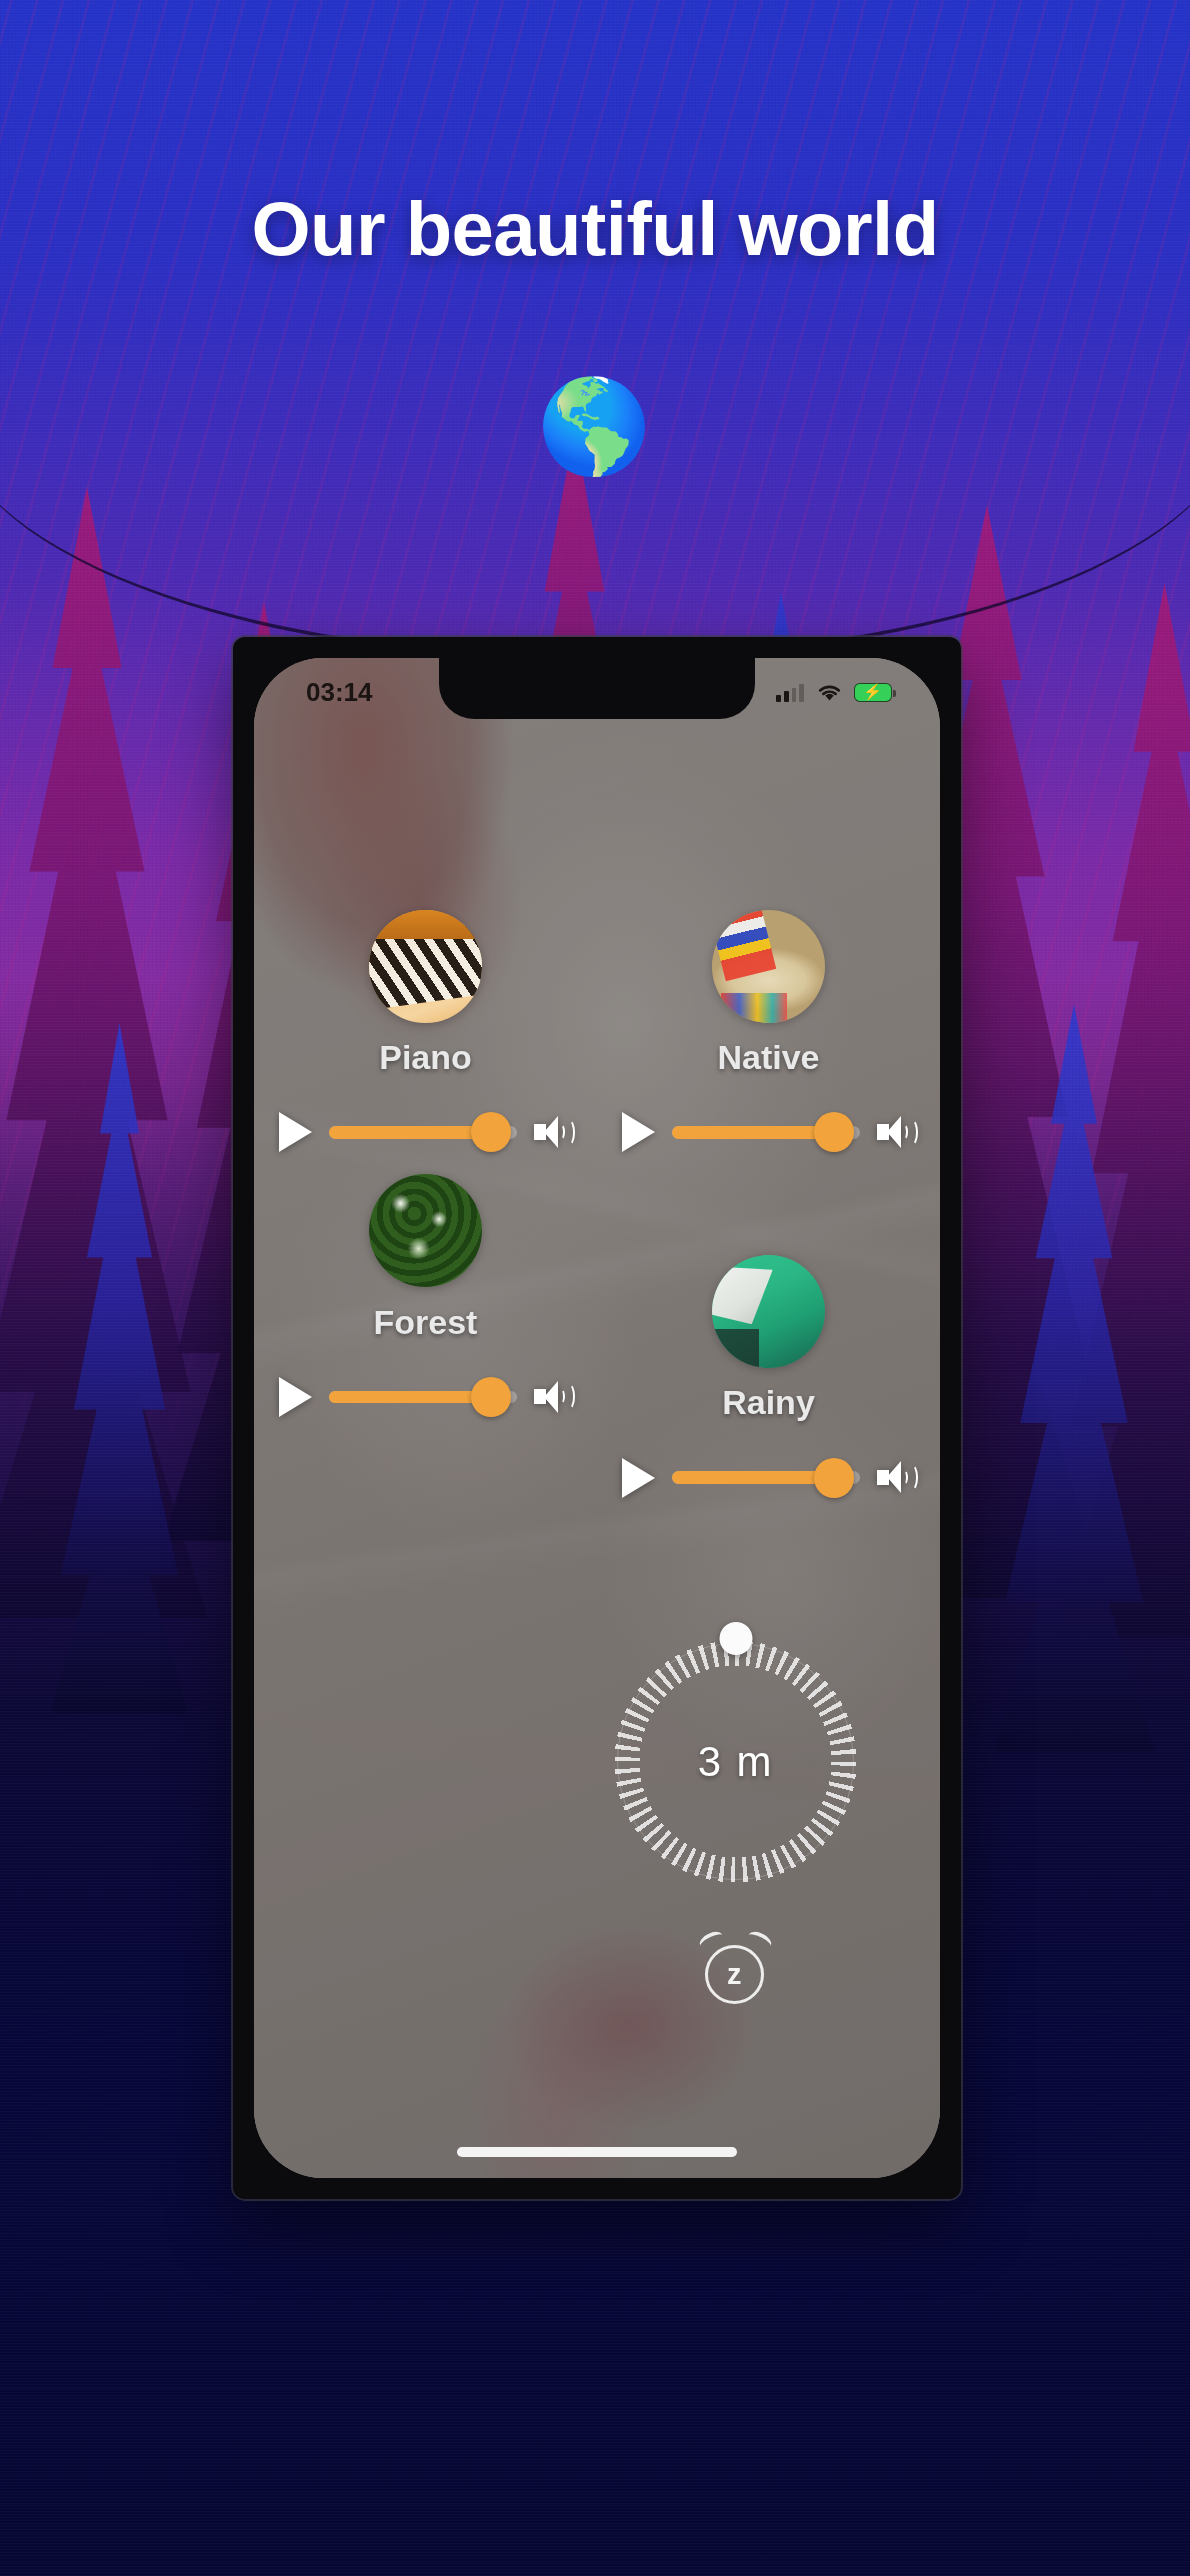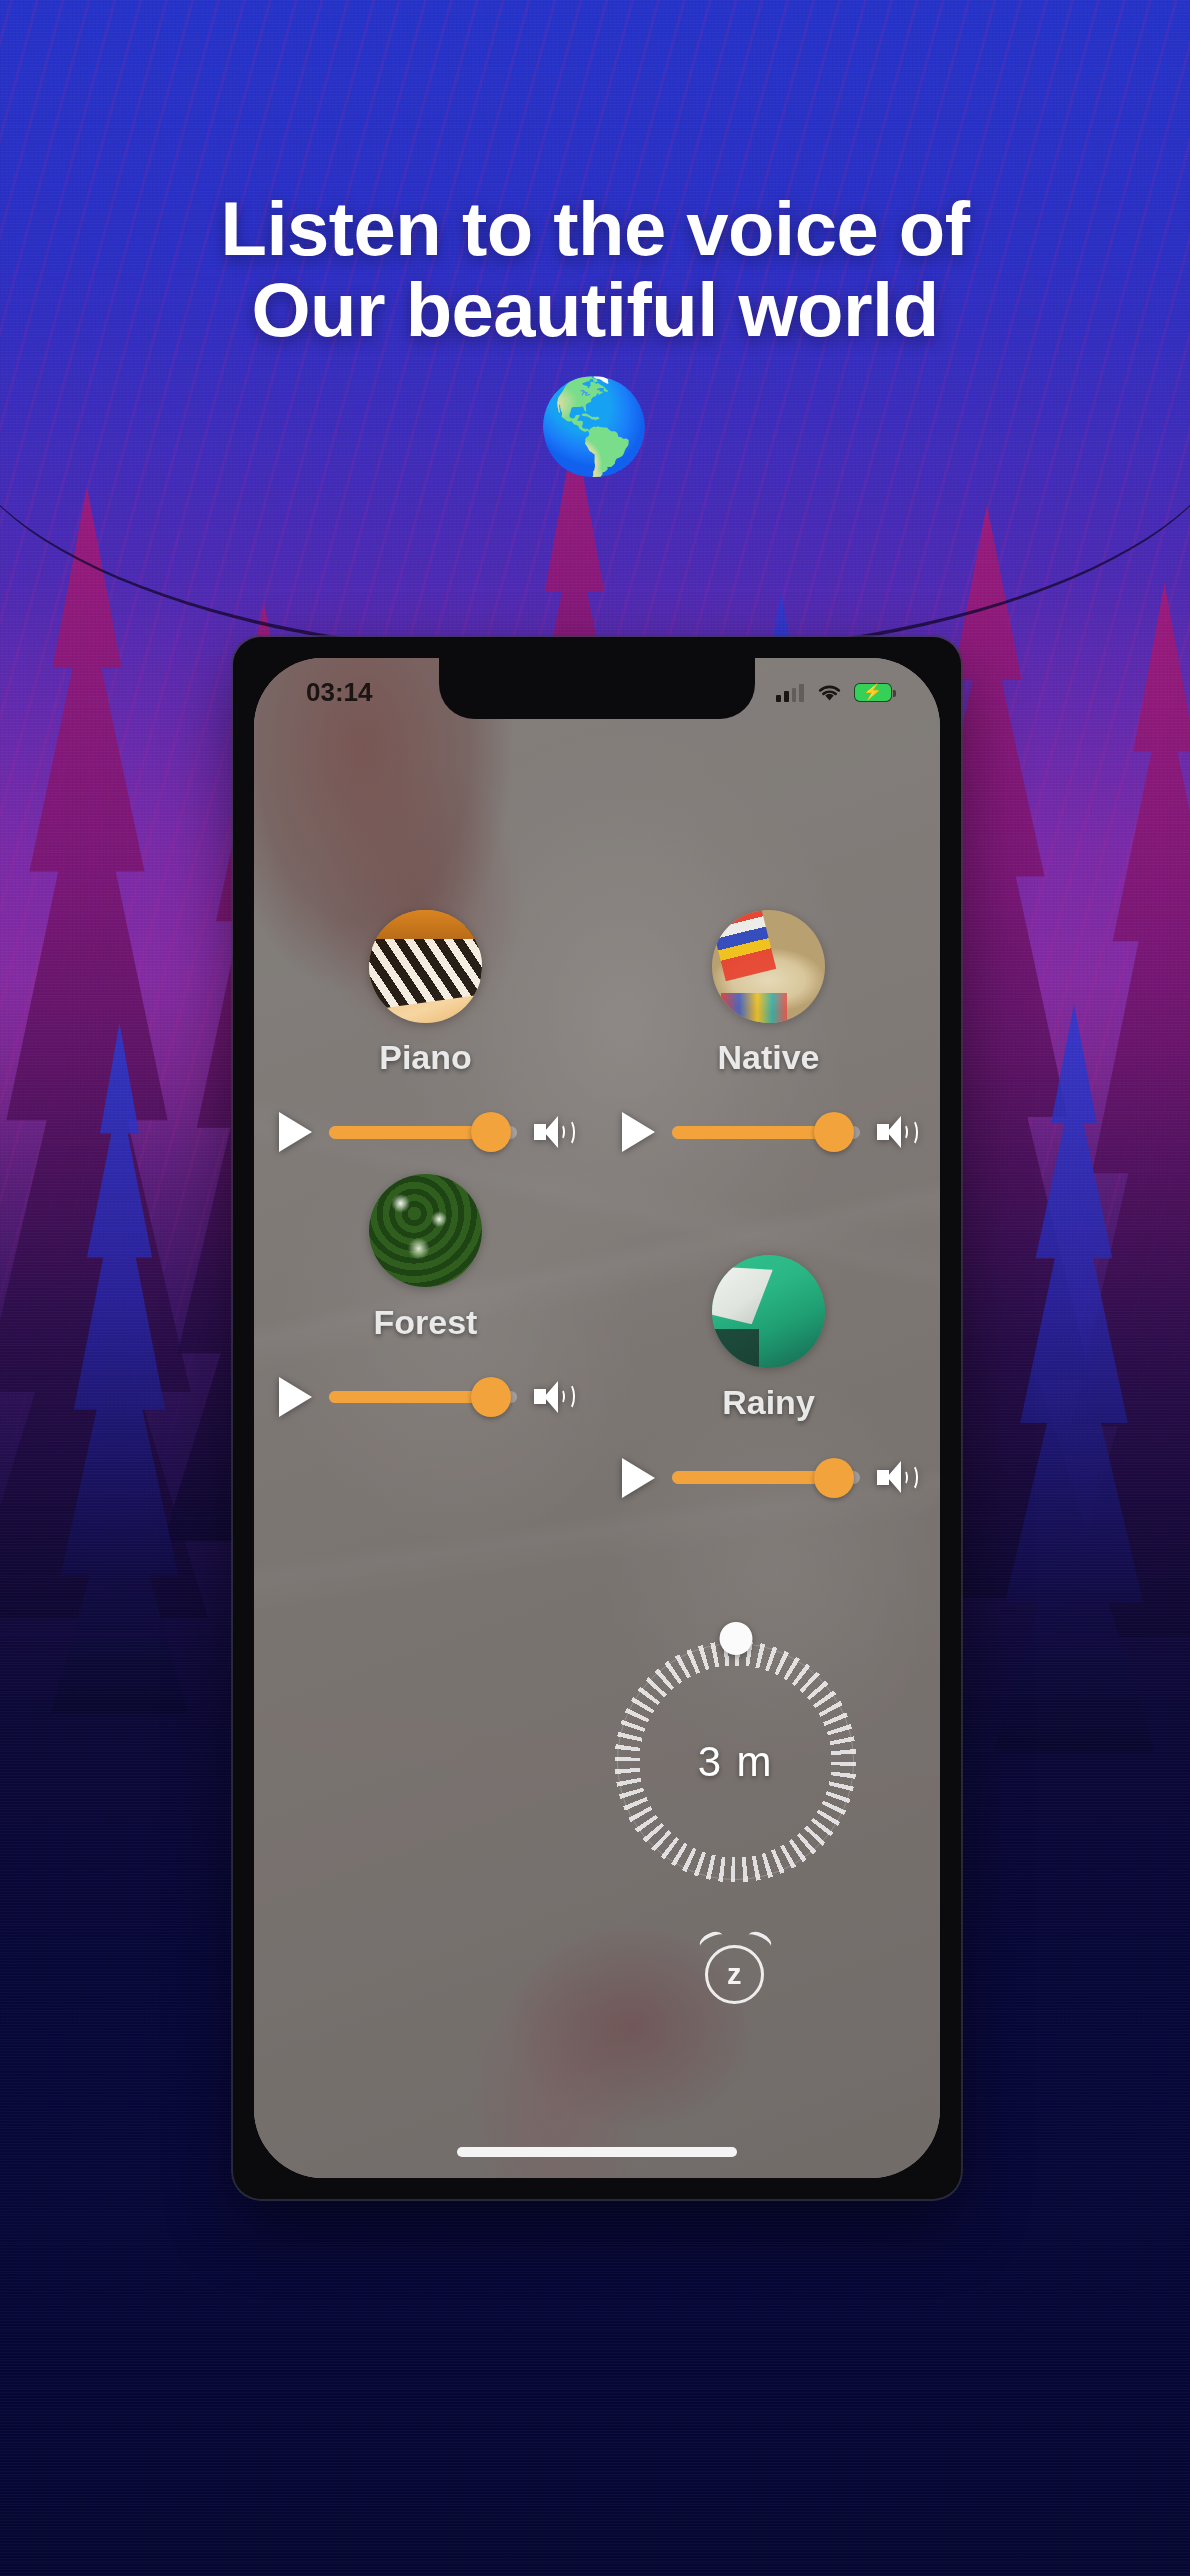--- a/index.html
+++ b/index.html
@@ -83,21 +83,21 @@
     position:absolute; top:380px; left:0; right:0;
     text-align:center; font-size:92px; line-height:1; z-index:5;
   }
 
   
   .phone{
     position:absolute;
     left:233px; top:637px;
     width:728px; height:1562px;
     background:#0b0b0d;
-    border-radius:28px;
+    border-radius:12px;
     box-shadow:0 0 0 1.9px rgba(60,60,70,.65), 0 29px 67px rgba(0,0,0,0.45);
     z-index:6;
   }
   .screen{
     position:absolute; left:21px; top:21px; right:21px; bottom:21px;
     border-radius:69px;
     overflow:hidden;
     background:#6a625f;
   }
   
@@ -342,21 +342,20 @@
   <div class="tree" style="left:843px;  bottom:978px; width:288px; height:1093px;"></div>
   <div class="tree" style="left:1035px; bottom:939px;  width:259px; height:1054px;"></div>
   <div class="tree blue" style="left:38px; bottom:863px; width:163px; height:690px;"></div>
   <div class="tree blue" style="left:978px; bottom:824px; width:192px; height:748px;"></div>
 
   <div class="wire" style="top:412px;"></div>
   <div class="noise"></div>
 </div>
 
 <div class="headline">
-  <span class="l1">Listen to the voice of</span>
   <span class="l2">Our beautiful world</span>
 </div>
 <div class="globe">🌎</div>
 
 <div class="phone">
   <div class="screen">
 
     <div class="wallpaper"></div>
     <div class="wall-strokes"></div>
     <div class="scrim"></div>

